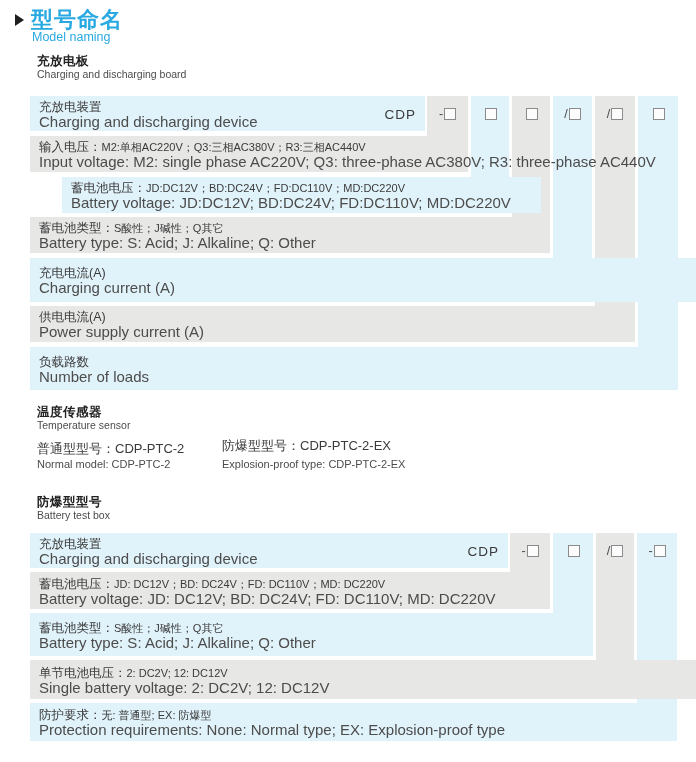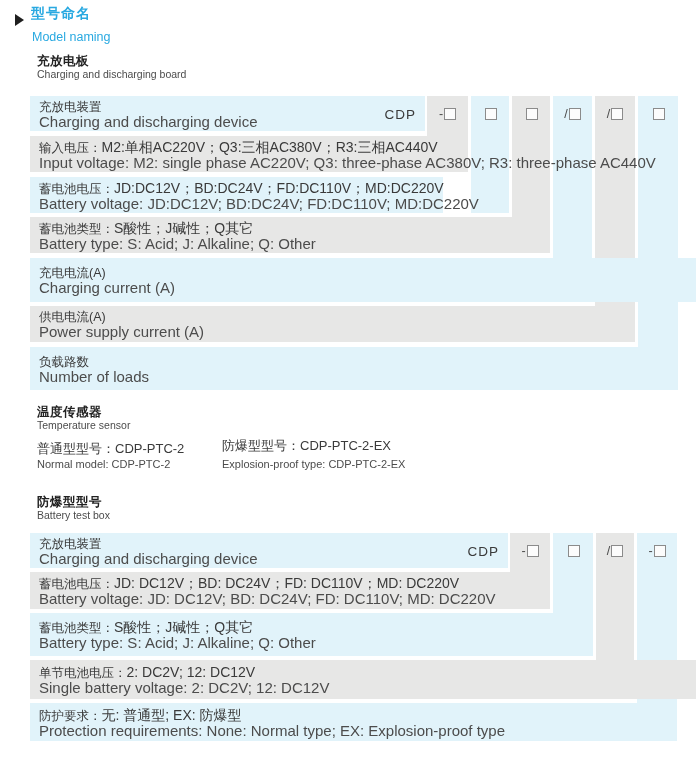--- a/index.html
+++ b/index.html
@@ -2,34 +2,34 @@
 <html style="--accent: #29a9e1; --blue: #e1f3fa; --gray: #e7e7e6;"><head>
 <meta charset="utf-8">
 <style>
   html,body{margin:0;padding:0;background:#ffffff;}
   .page{position:relative;width:696px;height:762px;background:#fff;overflow:hidden;
         font-family:"Liberation Sans","DejaVu Sans",sans-serif;color:#3a3a3a;}
 
   
   .tri{position:absolute;left:15px;top:14px;width:0;height:0;
        border-left:9px solid #1f1f1f;border-top:6px solid transparent;border-bottom:6px solid transparent;}
-  .title{position:absolute;left:31px;top:5px;font-size:14px;font-weight:bold;color:var(--accent);letter-spacing:1px;}
+  .title{position:absolute;left:31px;top:5px;font-size:22px;font-weight:bold;color:var(--accent);letter-spacing:1px;}
   .subtitle{position:absolute;left:32px;top:30px;font-size:12.5px;color:var(--accent);}
 
   
   .sec-zh{position:absolute;font-size:12.5px;font-weight:bold;color:#222;letter-spacing:.5px;}
   .sec-en{position:absolute;font-size:10.5px;color:#4c4c4c;}
 
   
   .bar{position:absolute;left:30px;box-sizing:border-box;display:flex;flex-direction:column;
        justify-content:center;padding-left:9px;}
   .blue{background:var(--blue);}
   .gray{background:var(--gray);}
   .zh{font-size:12.5px;line-height:15px;color:#3a3a3a;white-space:nowrap;}
-  .zh .dtl{font-size:14px;text-align:center;}
+  .zh .dtl{font-size:11px;text-align:center;}
   .en{font-size:15px;line-height:13px;color:#4c4c4c;white-space:nowrap;}
   .cdp{position:absolute;right:9px;top:50%;transform:translateY(-50%);
        font-size:13.5px;color:#3a3a3a;letter-spacing:1px;}
 
   
   .col{position:absolute;box-sizing:border-box;}
   .code{height:35px;display:flex;align-items:center;justify-content:center;gap:1px;
         font-size:12.5px;color:#4a4a4a;}
   .sq{display:inline-block;width:10px;height:10px;border:1px solid #8b8b8b;background:#fcfcfc;}
 
@@ -90,21 +90,21 @@
 
     <div class="bar blue" style="top:96px;height:35px;width:395px;">
       <div class="zh"><span>充放电装置</span></div>
       <div class="en">Charging and discharging device</div>
       <div class="cdp">CDP</div>
     </div>
     <div class="bar gray" style="top:136px;height:36px;width:438px;">
       <div class="zh"><span>输入电压：</span><span class="dtl">M2:单相AC220V；Q3:三相AC380V；R3:三相AC440V</span></div>
       <div class="en">Input voltage: M2: single phase AC220V; Q3: three-phase AC380V; R3: three-phase AC440V</div>
     </div>
-    <div class="bar blue" style="top:177px;height:36px;width:413px;">
+    <div class="bar blue" style="top:177px;height:36px;width:479px;margin-left:32px;">
       <div class="zh"><span>蓄电池电压：</span><span class="dtl">JD:DC12V；BD:DC24V；FD:DC110V；MD:DC220V</span></div>
       <div class="en">Battery voltage: JD:DC12V; BD:DC24V; FD:DC110V; MD:DC220V</div>
     </div>
     <div class="bar gray" style="top:217px;height:36px;width:520px;">
       <div class="zh"><span>蓄电池类型：</span><span class="dtl">S酸性；J碱性；Q其它</span></div>
       <div class="en">Battery type: S: Acid; J: Alkaline; Q: Other</div>
     </div>
     <div class="bar blue" style="top:258px;height:44px;width:675px;">
       <div class="zh"><span>充电电流(A)</span></div>
       <div class="en">Charging current (A)</div>

